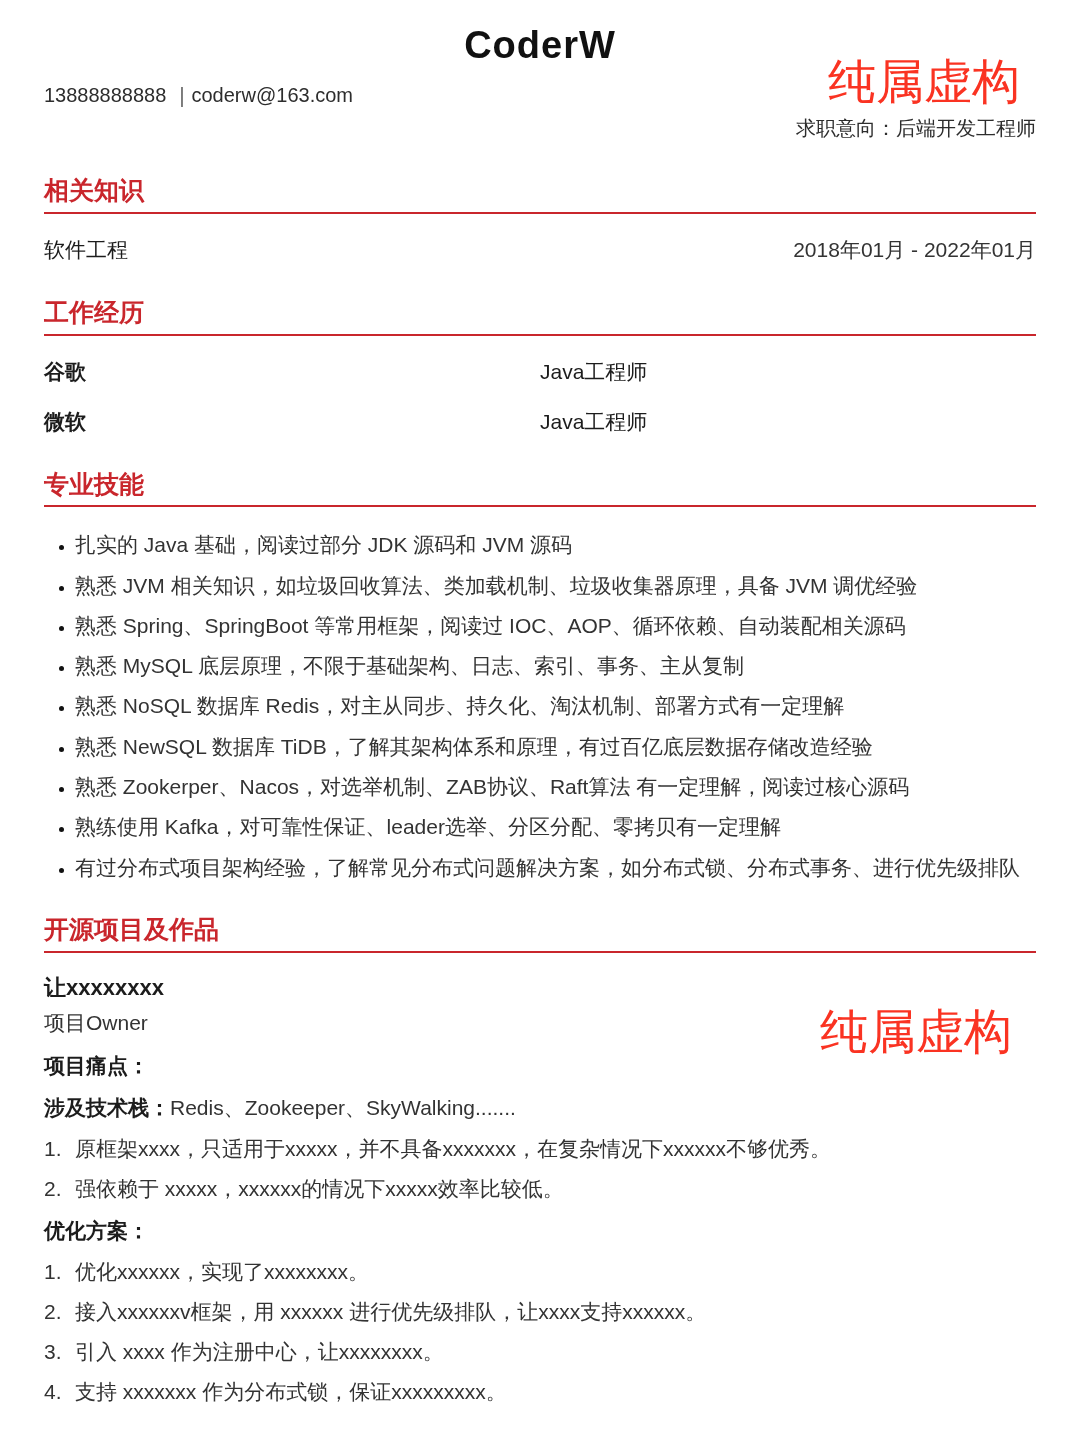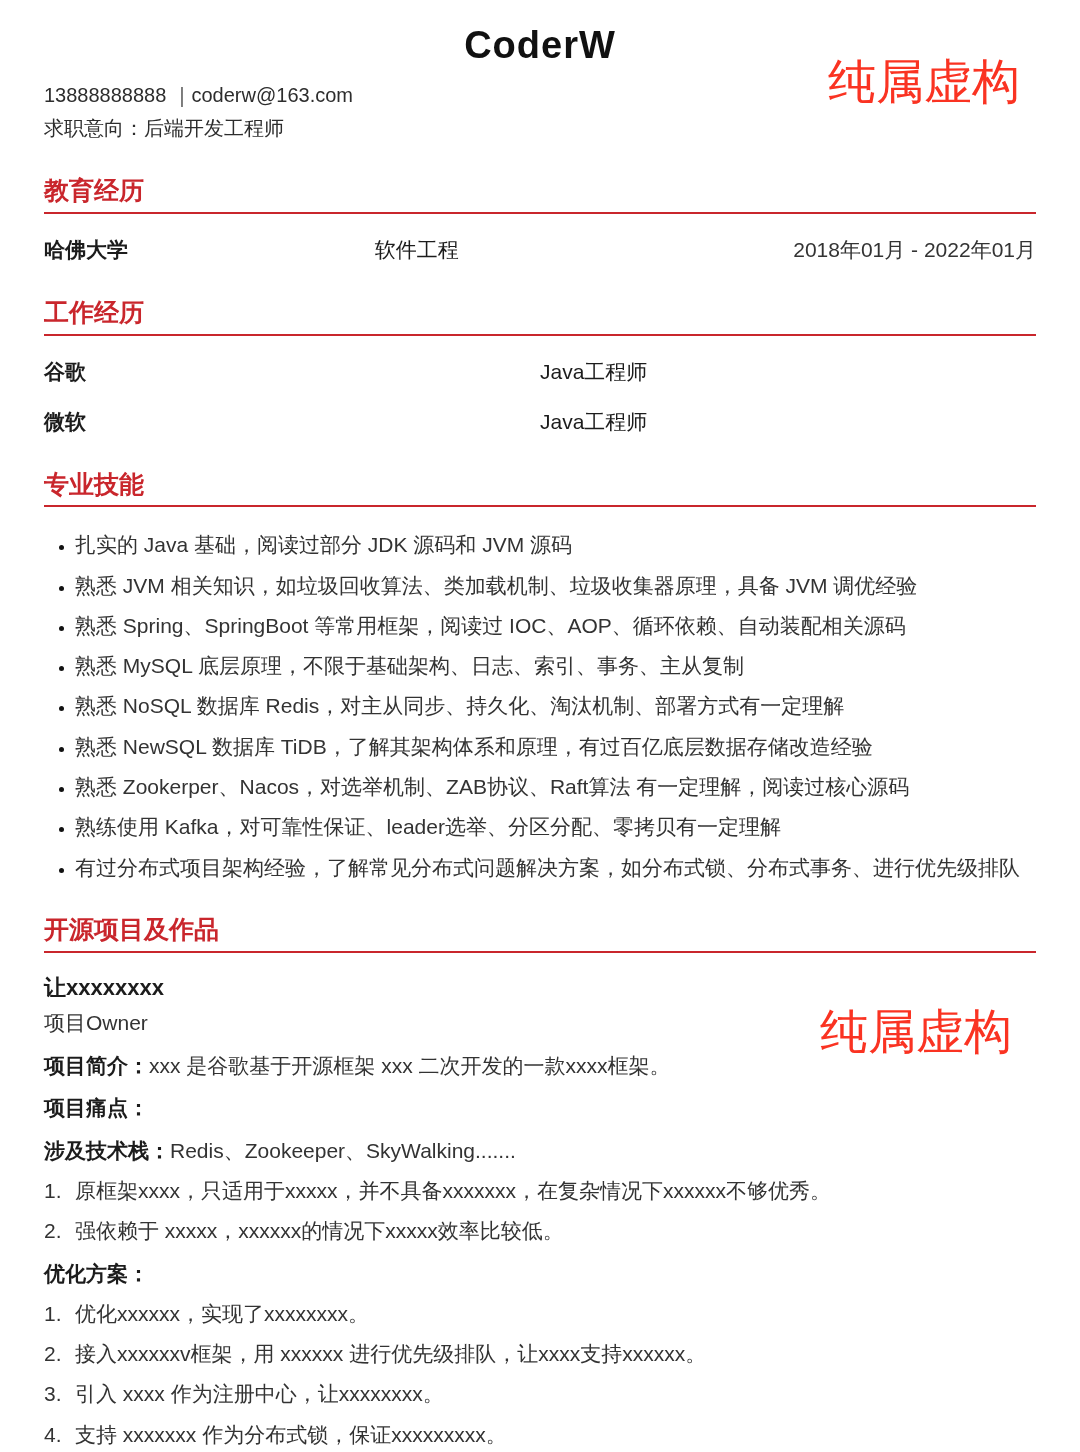--- a/index.html
+++ b/index.html
@@ -9,21 +9,21 @@
     box-sizing:border-box;
     padding:10px 44px 20px 44px;
     background:#ffffff;
     font-family:"Liberation Sans","DejaVu Sans",sans-serif;
     color:#333333;
     overflow:hidden;
   }
   
   .name{margin:14px 0 0;text-align:center;font-size:38px;font-weight:700;color:#111;letter-spacing:1px;}
   .contact{margin-top:15px;text-align:left;font-size:20px;color:#2d2d2d;}
-  .intent{margin-top:6px;text-align:left;font-size:20px;color:#2d2d2d;}
+  .intent{margin-top:6px;text-align:right;font-size:20px;color:#2d2d2d;}
   
   .watermark{position:absolute;font-size:48px;color:#fa3322;white-space:nowrap;font-weight:400;}
   .wm-top{top:50px;left:828px;}
   .wm-mid{top:1000px;left:820px;}
   
   .sec-title{
     margin:34px 0 0;
     padding-bottom:7px;
     border-bottom:2px solid #c9262c;
     color:#c9262c;
@@ -56,23 +56,22 @@
   <div class="watermark wm-top">纯属虚构</div>
   <div class="watermark wm-mid">纯属虚构</div>
 
   <header>
     <h1 class="name">CoderW</h1>
     <div class="contact">13888888888 ｜coderw@163.com</div>
     <div class="intent">求职意向：后端开发工程师</div>
   </header>
 
   <section>
-    <h2 class="sec-title">教育经历</h2>
+    <h2 class="sec-title">相关知识</h2>
     <div class="row3">
-      <span class="c left">哈佛大学</span>
       <span class="c mid">软件工程</span>
       <span class="c right">2018年01月 - 2022年01月</span>
     </div>
   </section>
 
   <section>
     <h2 class="sec-title">工作经历</h2>
     <div class="row3">
       <span class="c left">谷歌</span>
       <span class="c mid">Java工程师</span>
@@ -96,23 +95,20 @@
       <li>熟练使用 Kafka，对可靠性保证、leader选举、分区分配、零拷贝有一定理解</li>
       <li>有过分布式项目架构经验，了解常见分布式问题解决方案，如分布式锁、分布式事务、进行优先级排队</li>
     </ul>
   </section>
 
   <section>
     <h2 class="sec-title">开源项目及作品</h2>
     <div class="proj-name">让xxxxxxxx</div>
     <div class="proj-role">项目Owner</div>
 
-    <div class="pline">
-      <span class="blabel">项目简介：</span><span>xxx 是谷歌基于开源框架 xxx 二次开发的一款xxxx框架。</span>
-    </div>
     <div class="pline blabel">项目痛点：</div>
 
     <div class="pline">
       <span class="blabel">涉及技术栈：</span><span>Redis、Zookeeper、SkyWalking.......</span>
     </div>
     <div class="numline">
       <span class="num">1.</span>
       <span class="txt">原框架xxxx，只适用于xxxxx，并不具备xxxxxxx，在复杂情况下xxxxxx不够优秀。</span>
     </div>
     <div class="numline">

